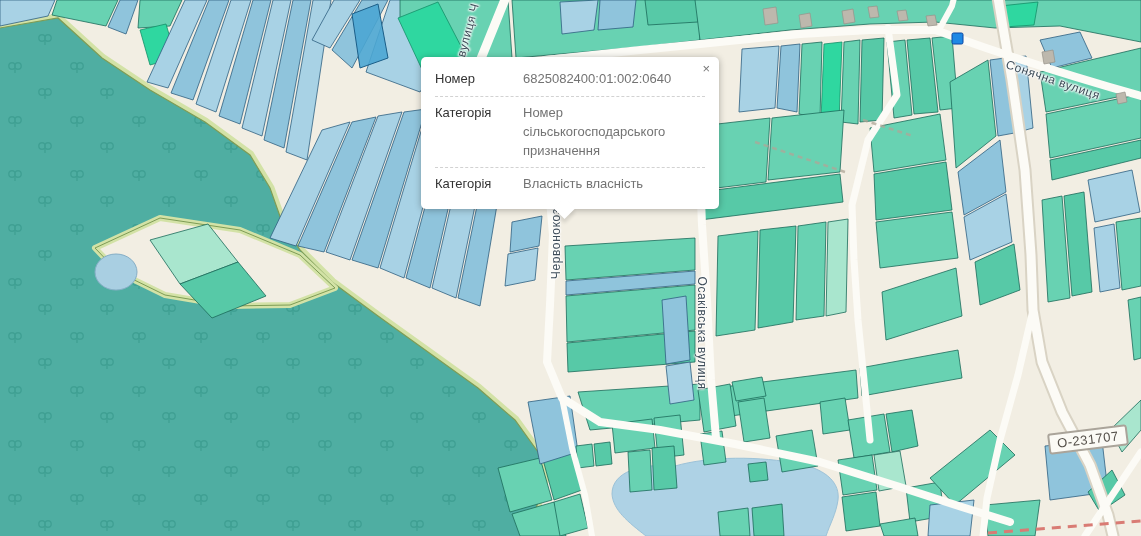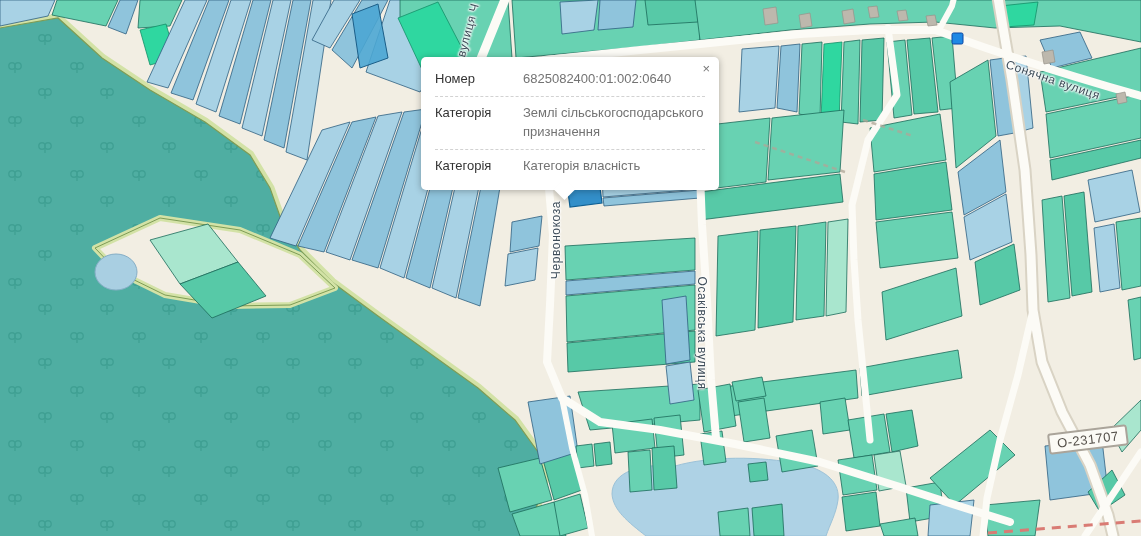--- a/index.html
+++ b/index.html
@@ -271,20 +271,20 @@
 <div class="road-shield">О-231707</div>
 
 <div class="popup">
   <div class="popup-close">×</div>
   <div class="popup-row">
     <div class="popup-label">Номер</div>
     <div class="popup-value">6825082400:01:002:0640</div>
   </div>
   <div class="popup-row">
     <div class="popup-label">Категорія</div>
-    <div class="popup-value">Землі сільськогосподарського призначення</div>
+    <div class="popup-value">Номер сільськогосподарського призначення</div>
   </div>
   <div class="popup-row">
     <div class="popup-label">Категорія</div>
-    <div class="popup-value">Категорія власність</div>
+    <div class="popup-value">Власність власність</div>
   </div>
   <div class="popup-tail"></div>
 </div>
 
 </body></html>

